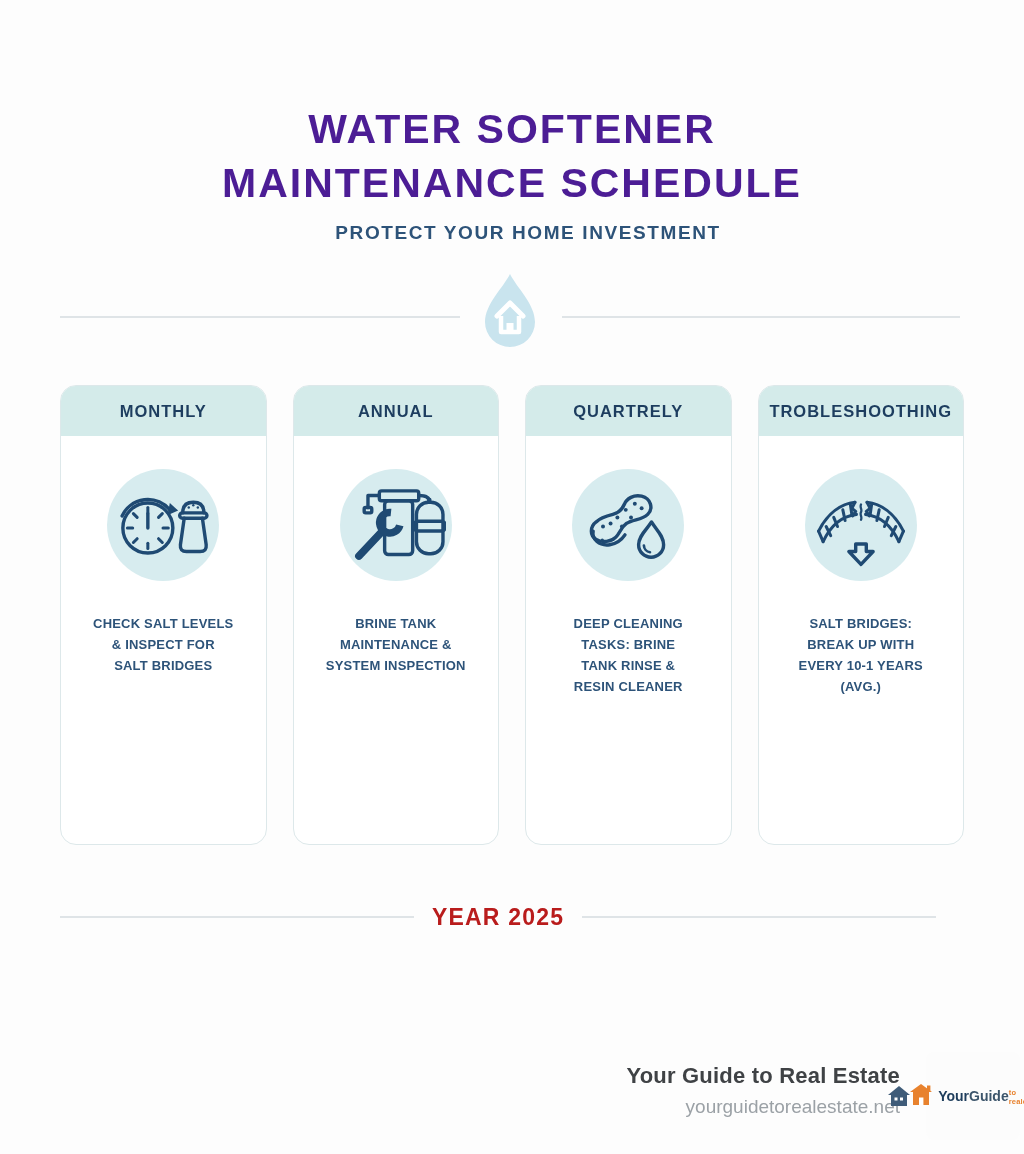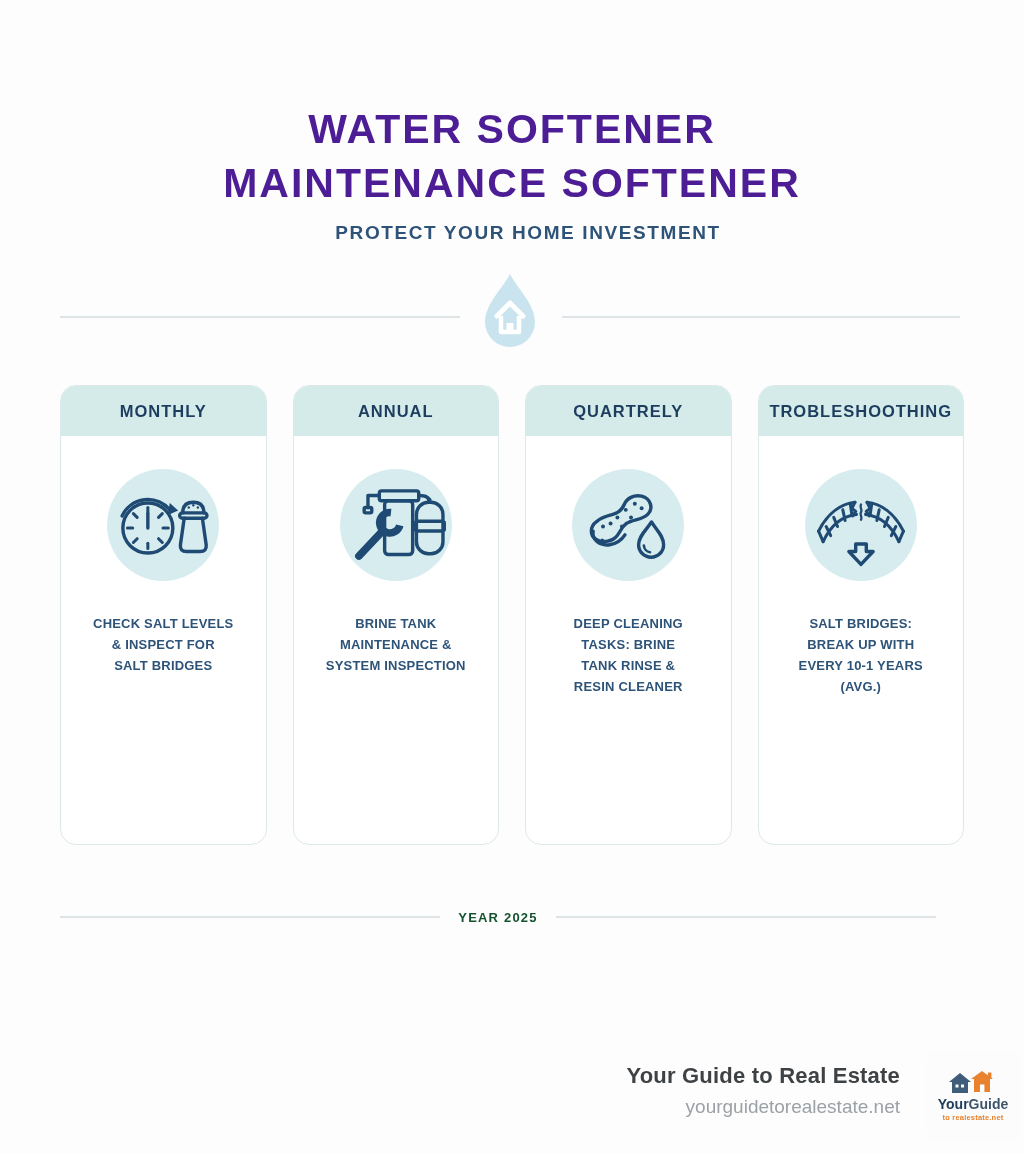--- a/index.html
+++ b/index.html
@@ -49,51 +49,51 @@
     font-size:13px; font-weight:bold; color:#2d5379;
     line-height:21px; letter-spacing:0.2px; white-space:pre-line;
   }
   
   .year-row {
     position:absolute; top:906px; left:60px; width:876px; height:22px;
     display:flex; align-items:center; gap:18px;
   }
   .year-line { flex:1; height:2px; background:#dfe4e7; }
   .year-label {
-    font-size:13px; font-weight:600; letter-spacing:1.2px; color:#14532d;
+    font-size:23px; font-weight:600; letter-spacing:1.2px; color:#b91c1c;
     white-space:nowrap;
   }
   
   .brand {
     position:absolute; top:1063px; right:124px;
     font-size:22px; font-weight:bold; color:#3f4245; letter-spacing:0.2px;
   }
   .website {
     position:absolute; top:1096px; right:124px;
     font-size:19px; color:#9ba1a6;
   }
   .logo-box {
     position:absolute; top:1052px; left:926px; width:94px; height:88px;
     background:#fcfcfc; border-radius:8px;
-    display:flex; flex-direction:column; align-items:center; justify-content:center;
+    display:flex; flex-direction:row; align-items:center; justify-content:center;
   }
   .logo-text { font-size:14px; font-weight:bold; line-height:15px; margin-top:1px; }
   .logo-p1 { color:#1e3d5c; }
   .logo-p2 { color:#3c556b; }
   .logo-sub { font-size:7.5px; font-weight:bold; color:#e8822e; margin-top:1px; letter-spacing:0.2px; }
   svg { display:block; }
 </style>
 </head>
 <body>
 
 <div class="canvas">
 
   <div class="title">
     <div>WATER SOFTENER</div>
-    <div>MAINTENANCE SOFTENER</div>
+    <div>MAINTENANCE SCHEDULE</div>
   </div>
   <div class="subtitle">PROTECT YOUR HOME INVESTMENT</div>
 
   <div class="hr hr-left"></div>
   <div class="hr hr-right"></div>
   <div class="drop-wrap">
     <svg width="60" height="80" viewBox="0 0 60 80">
       <path d="M30 3 C37 17 55 33 55 51 A25 25 0 0 1 5 51 C5 33 23 17 30 3 Z" fill="#c9e4ee"></path>
       <path d="M17 45 L30 32 L43 45" fill="none" stroke="#ffffff" stroke-width="5" stroke-linecap="round" stroke-linejoin="round"></path>
       <path d="M21 45 L21 61 L39 61 L39 45" fill="none" stroke="#ffffff" stroke-width="4.5" stroke-linejoin="round"></path>

